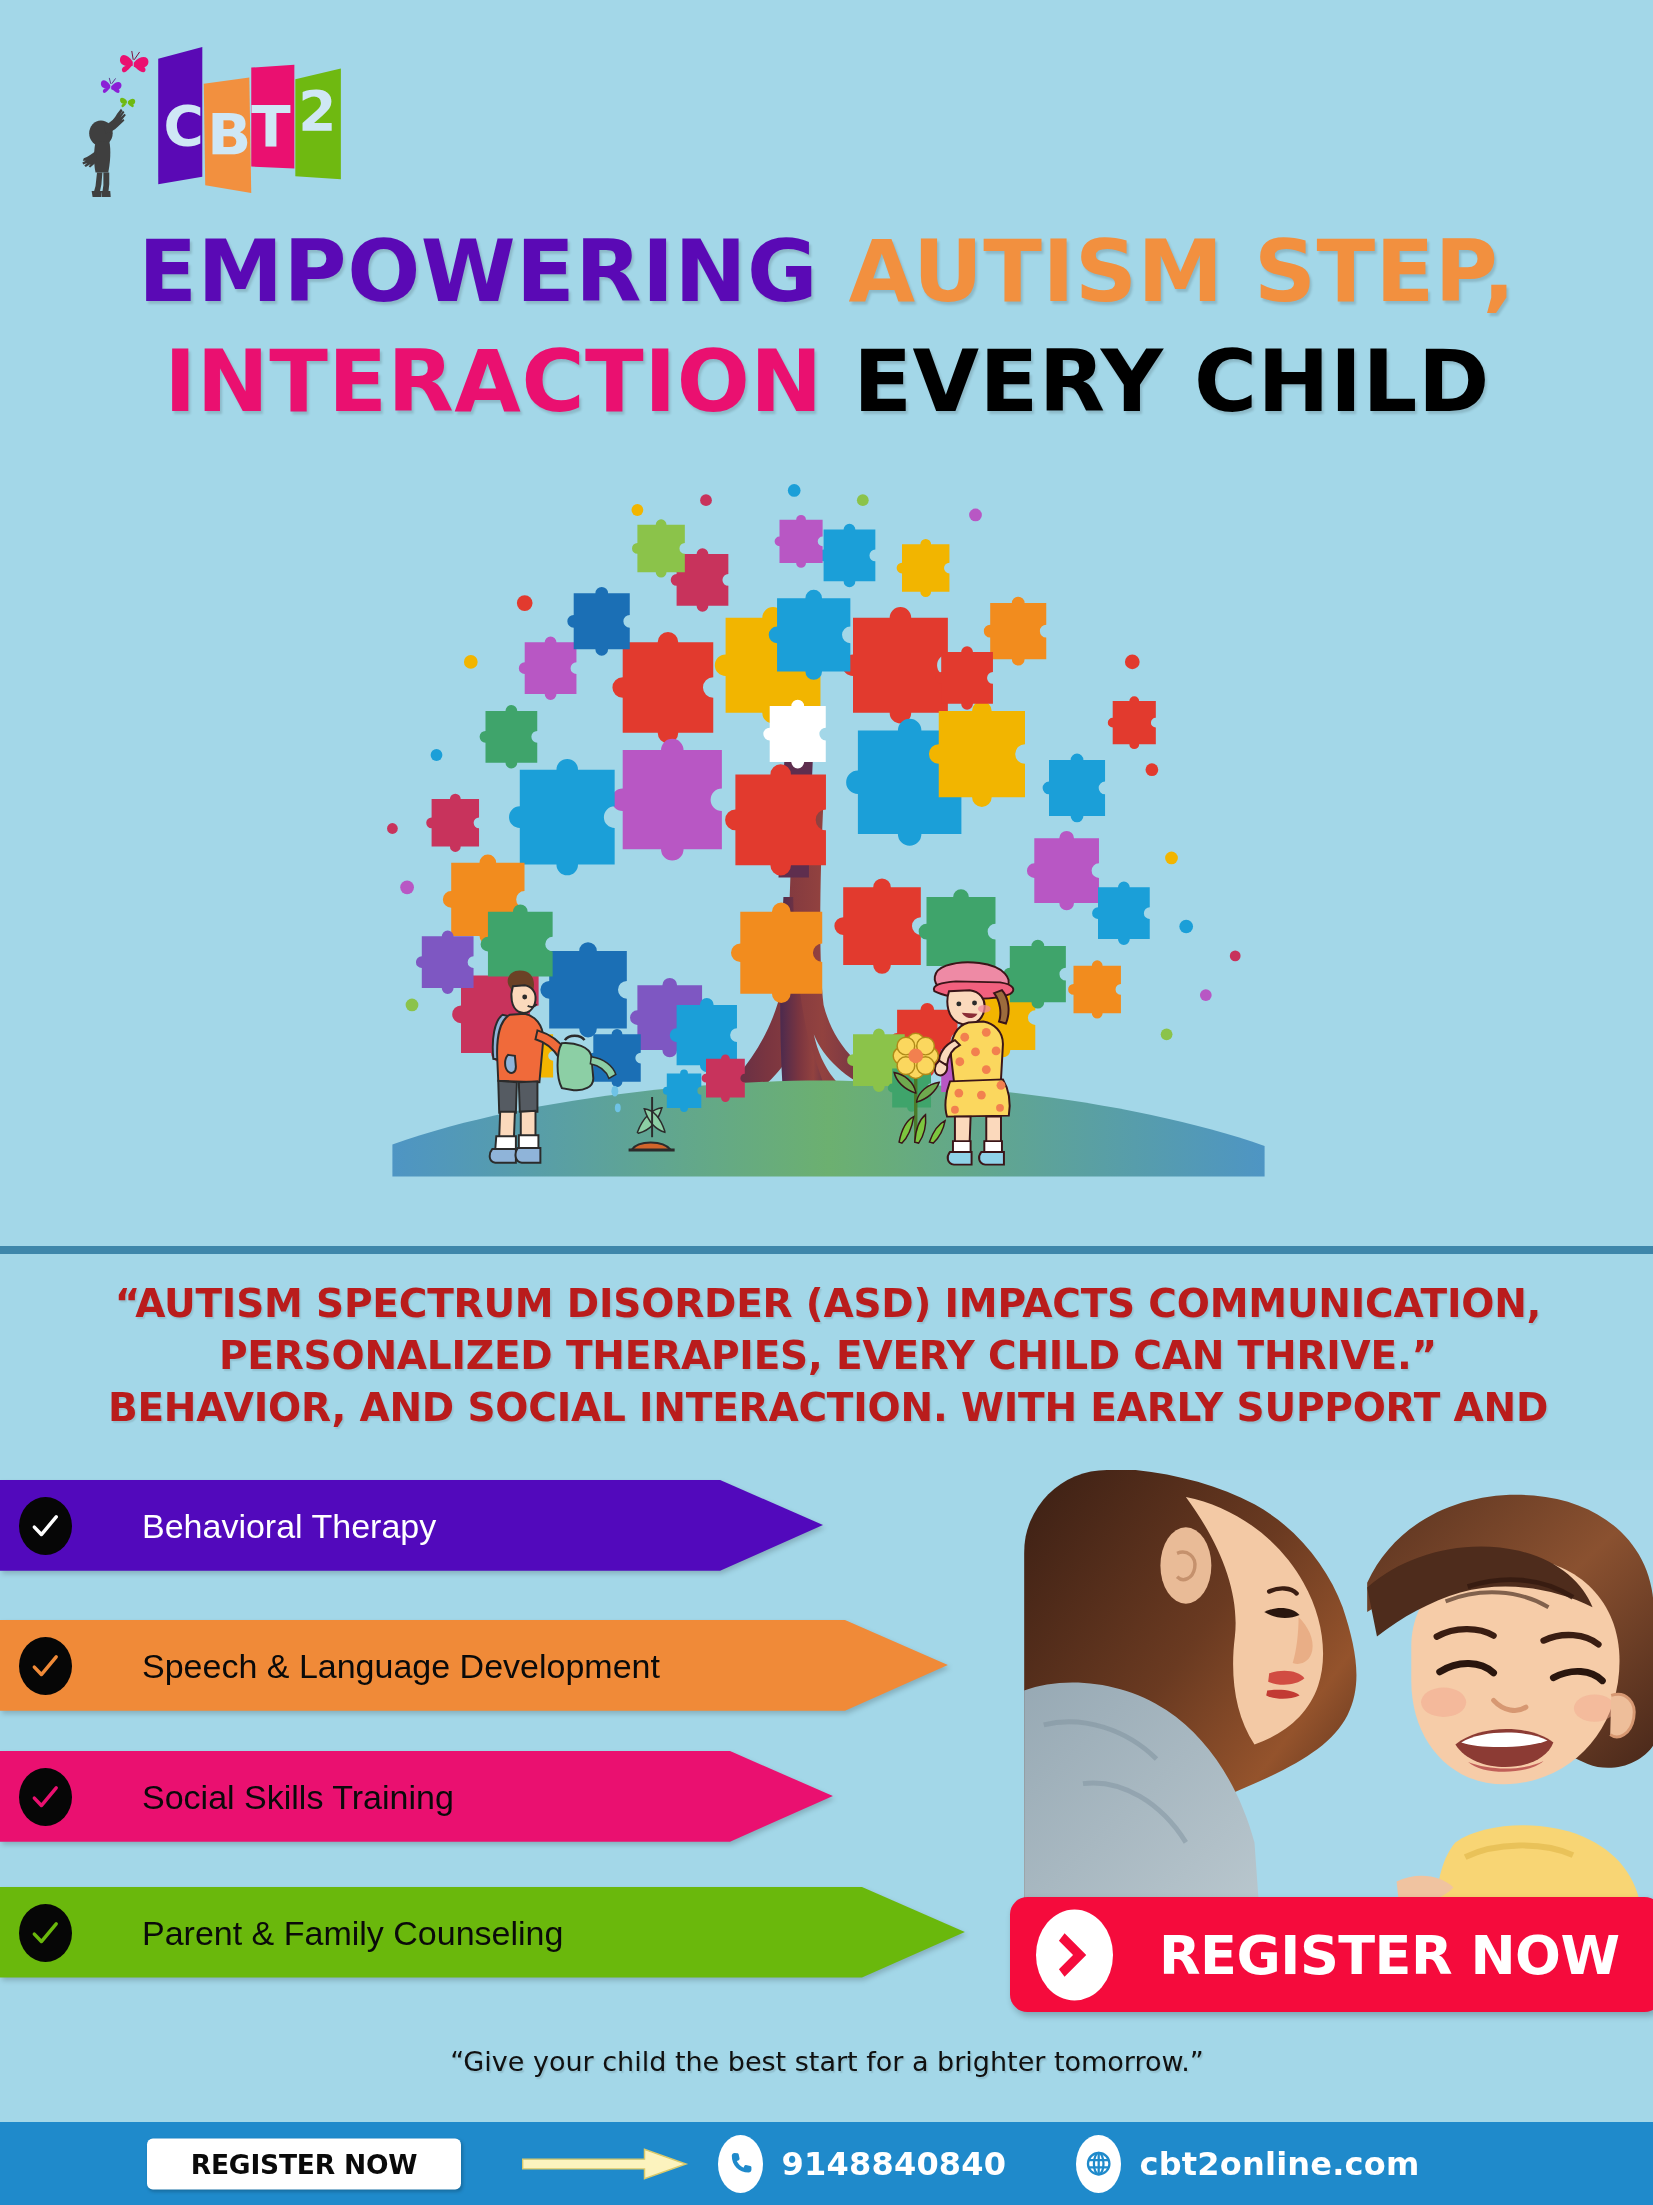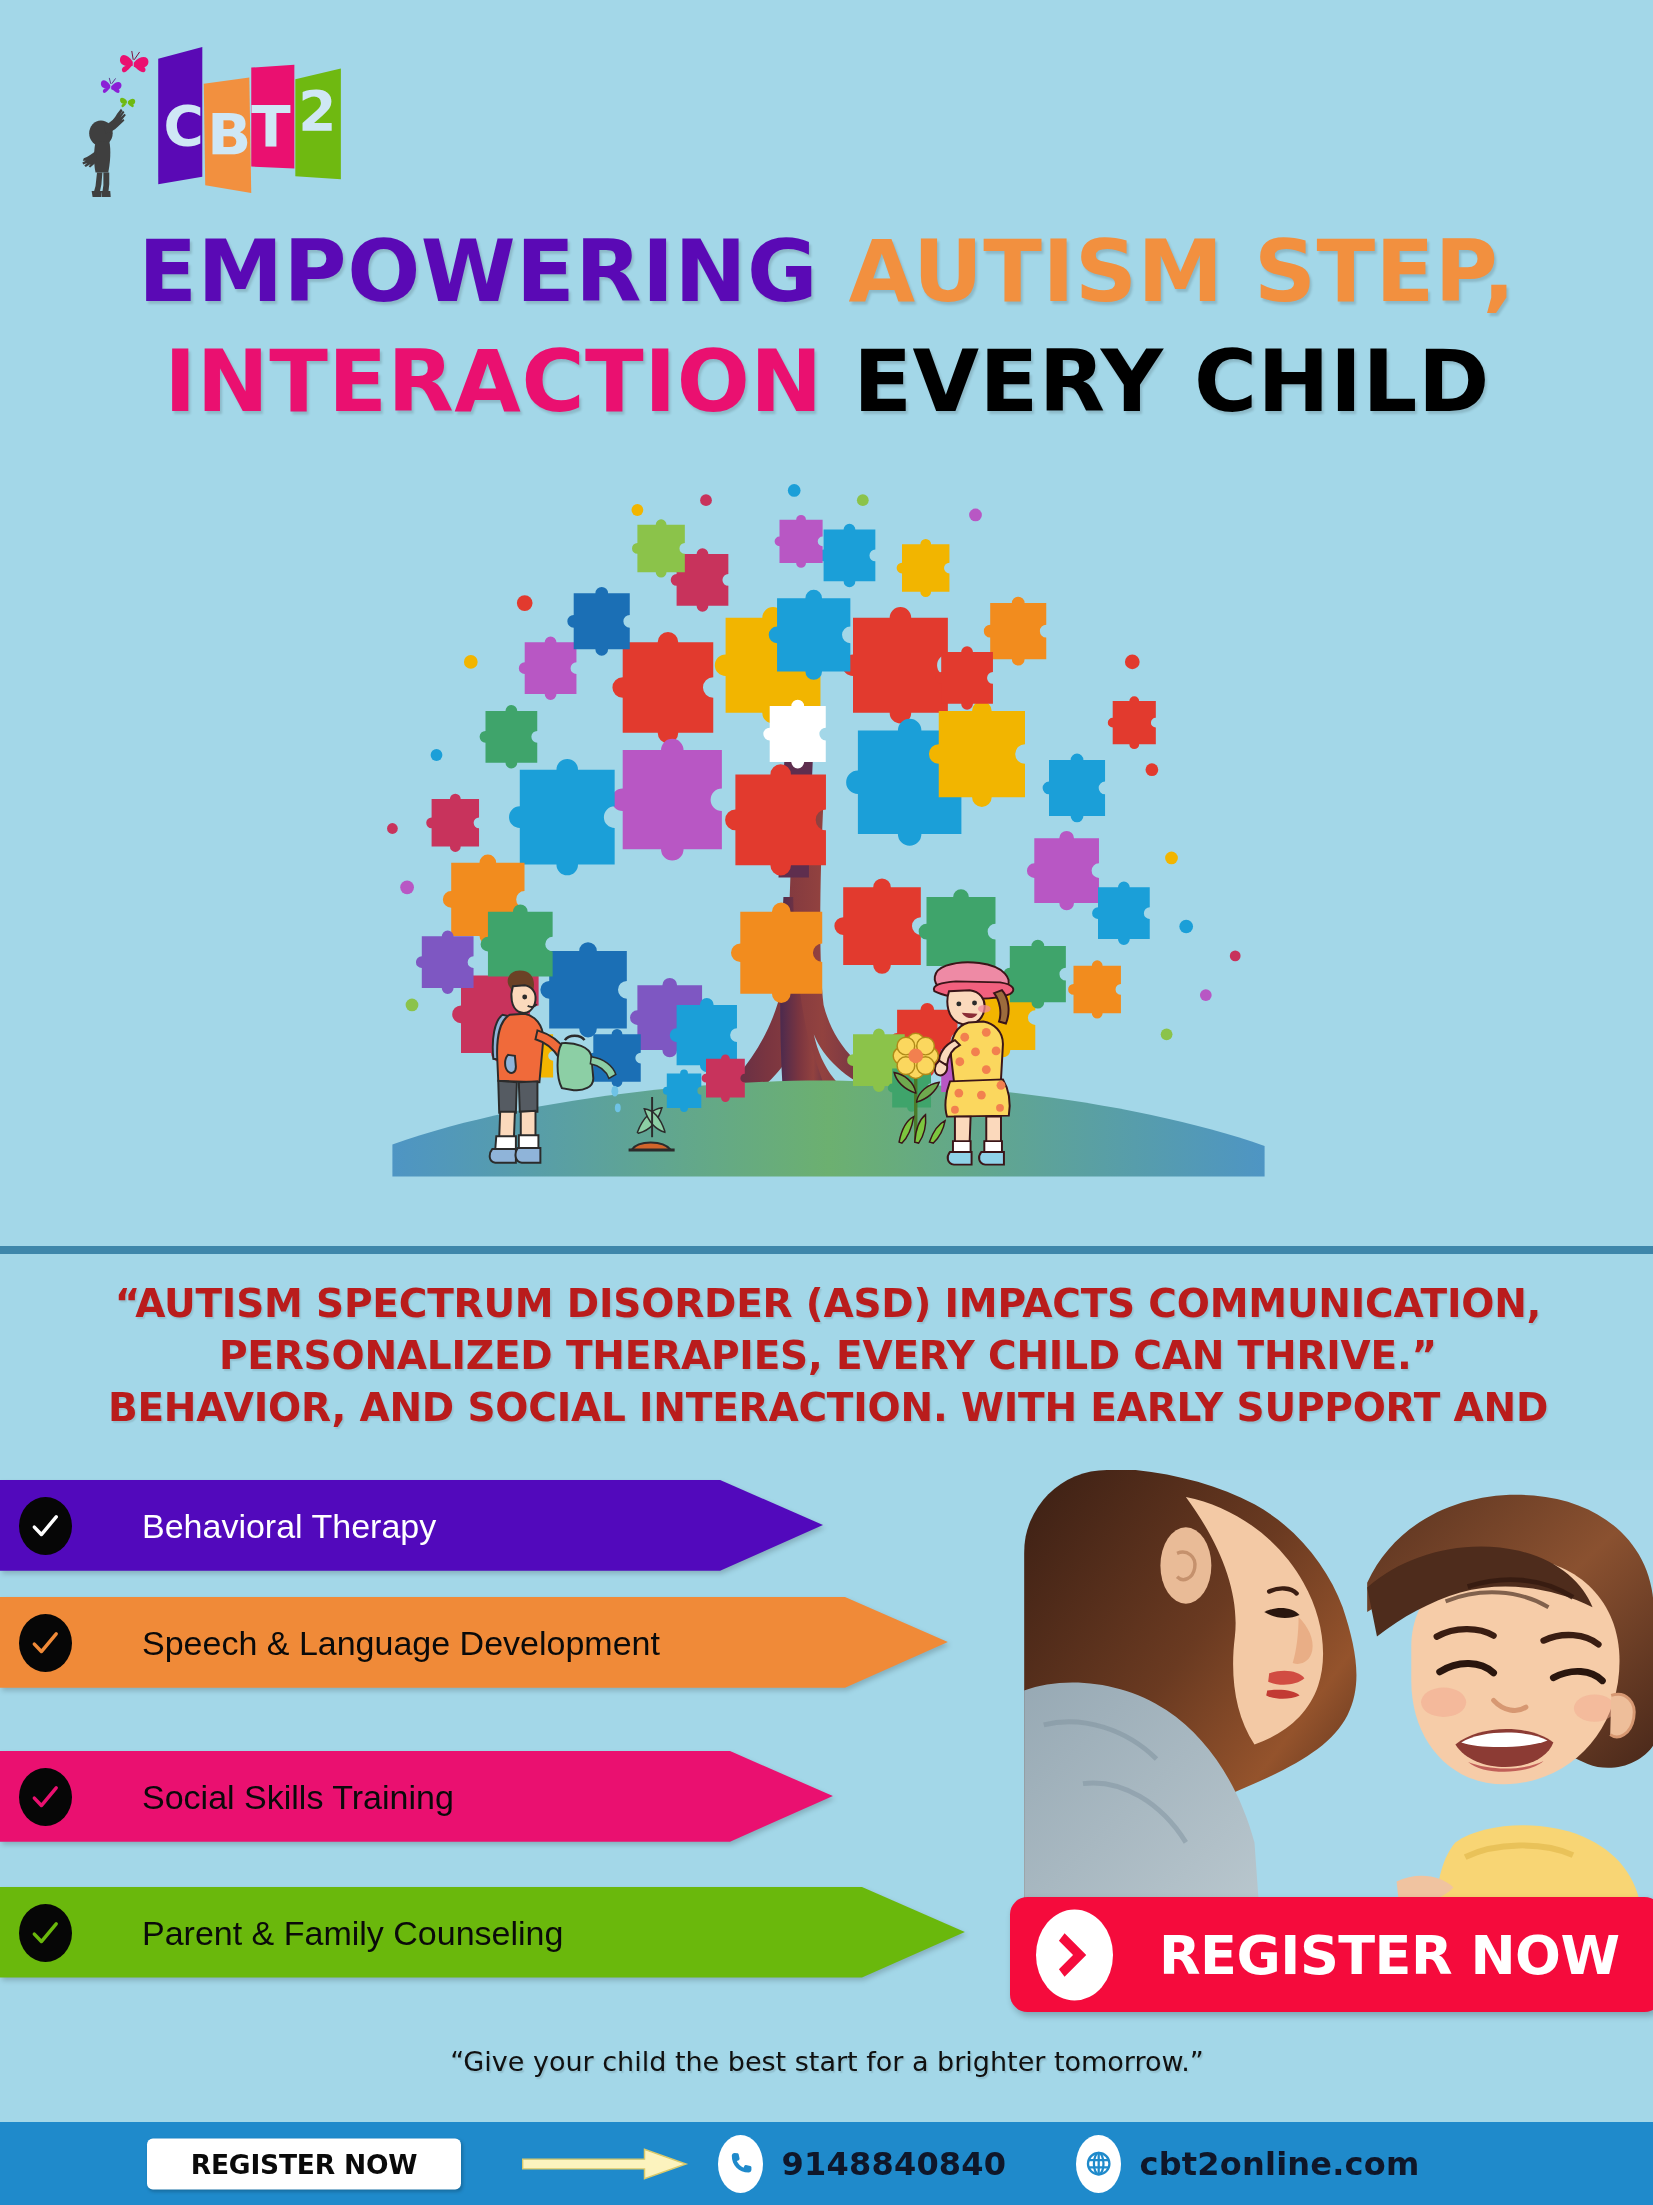--- a/index.html
+++ b/index.html
@@ -72,21 +72,21 @@
   }
   .banner .chk svg { width:32px; height:32px; display:block; }
   .banner .blabel {
     position:absolute; left:142px; top:50%; transform:translateY(-50%);
     font-family:"Liberation Sans", sans-serif;
     font-weight:400;
     font-size:34px;
     white-space:nowrap;
   }
   #b0 { top:0px;   width:823px; }
-  #b1 { top:117px; width:948px; }
+  #b1 { top:140px; width:948px; }
   #b2 { top:271px; width:833px; }
   #b3 { top:407px; width:965px; }
   #b0 .blabel { color:#FFFFFF; }
   #b1 .blabel, #b2 .blabel, #b3 .blabel { color:#0A0A0A; }
 
   
   .photo {
     position:absolute; left:1024px; top:1470px; width:630px; height:441px;
     border-top-left-radius:83px;
     overflow:hidden;
@@ -158,21 +158,21 @@
   #foot-web   { left:1076px; }
   .foot-item .fic {
     width:45px; height:58px; border-radius:50%;
     background:#FFFFFF;
     display:flex; align-items:center; justify-content:center;
     flex:0 0 auto;
   }
   .foot-item .fic svg { width:27.4px; height:27.4px; display:block; }
   .foot-item .ftxt {
     margin-left:18.6px;
-    color:#0f172a;
+    color:#ffffff;
     font-family:"DejaVu Sans", sans-serif;
     font-weight:700;
     font-size:32px;
     letter-spacing:0.2px;
     white-space:nowrap;
   }
 </style>
 </head>
 <body>
 

